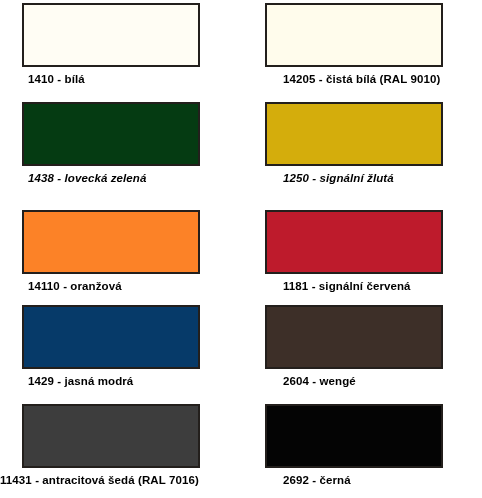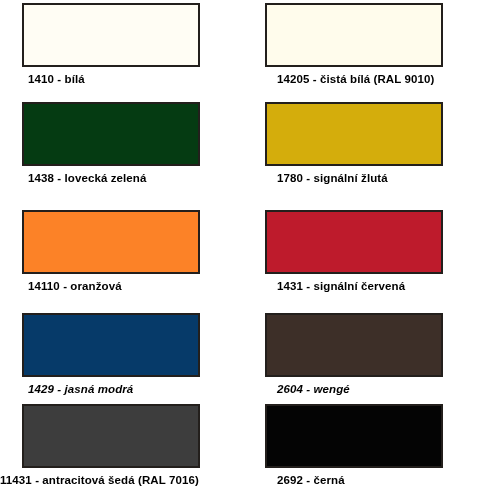--- a/index.html
+++ b/index.html
@@ -40,29 +40,29 @@
     white-space: nowrap;
     margin-top: 6px;
     display: block;
   }
   
   .col-left  { left: 22px; }
   .col-right { left: 265px; }
 
   
   .row-0 { top: 3px; }
-  .row-1 { top: 102px; }
+  .row-1 { top: 102px; font-style: italic; }
   .row-2 { top: 210px; }
-  .row-3 { top: 313px; font-style: italic; }
+  .row-3 { top: 305px; }
   .row-4 { top: 404px; }
 
   
   .lbl-indent-0 { margin-left: 6px; }
   .lbl-indent-wide { margin-left: -22px; }
-  .lbl-indent-r { margin-left: 12px; }
+  .lbl-indent-r { margin-left: 18px; }
 </style>
 </head>
 <body style="background: rgb(255, 255, 255); color: rgb(0, 0, 0);">
 
 <div id="swatch-grid">
 
   <div class="swatch-cell col-left row-0">
     <span class="swatch-chip" style="background-color: rgb(255, 253, 244); border-color: rgb(35, 31, 28);"></span>
     <span class="swatch-label lbl-indent-0">1410 - bílá</span>
   </div>
@@ -72,31 +72,31 @@
     <span class="swatch-label lbl-indent-r">14205 - čistá bílá (RAL 9010)</span>
   </div>
 
   <div class="swatch-cell col-left row-1">
     <span class="swatch-chip" style="background-color: rgb(5, 59, 18); border-color: rgb(35, 31, 28);"></span>
     <span class="swatch-label lbl-indent-0">1438 - lovecká zelená</span>
   </div>
 
   <div class="swatch-cell col-right row-1">
     <span class="swatch-chip" style="background-color: rgb(212, 173, 12); border-color: rgb(35, 31, 28);"></span>
-    <span class="swatch-label lbl-indent-r">1780 - signální žlutá</span>
+    <span class="swatch-label lbl-indent-r">1250 - signální žlutá</span>
   </div>
 
   <div class="swatch-cell col-left row-2">
     <span class="swatch-chip" style="background-color: rgb(252, 130, 39); border-color: rgb(35, 31, 28);"></span>
     <span class="swatch-label lbl-indent-0">14110 - oranžová</span>
   </div>
 
   <div class="swatch-cell col-right row-2">
     <span class="swatch-chip" style="background-color: rgb(190, 27, 44); border-color: rgb(35, 31, 28);"></span>
-    <span class="swatch-label lbl-indent-r">1431 - signální červená</span>
+    <span class="swatch-label lbl-indent-r">1181 - signální červená</span>
   </div>
 
   <div class="swatch-cell col-left row-3">
     <span class="swatch-chip" style="background-color: rgb(6, 58, 105); border-color: rgb(35, 31, 28);"></span>
     <span class="swatch-label lbl-indent-0">1429 - jasná modrá</span>
   </div>
 
   <div class="swatch-cell col-right row-3">
     <span class="swatch-chip" style="background-color: rgb(61, 47, 40); border-color: rgb(35, 31, 28);"></span>
     <span class="swatch-label lbl-indent-r">2604 - wengé</span>

